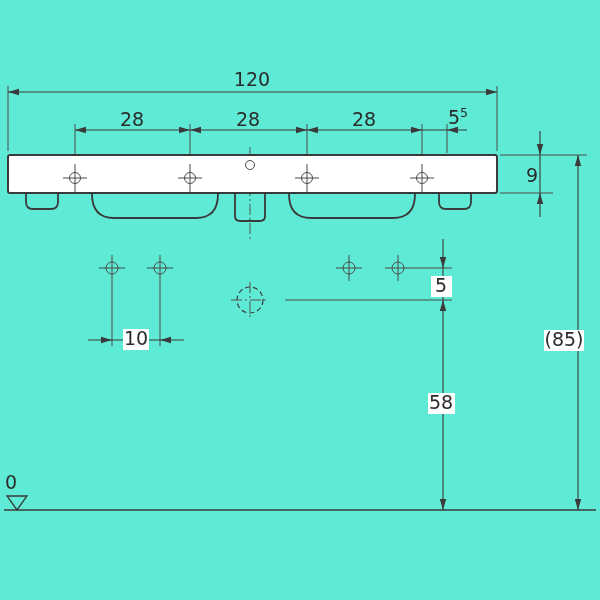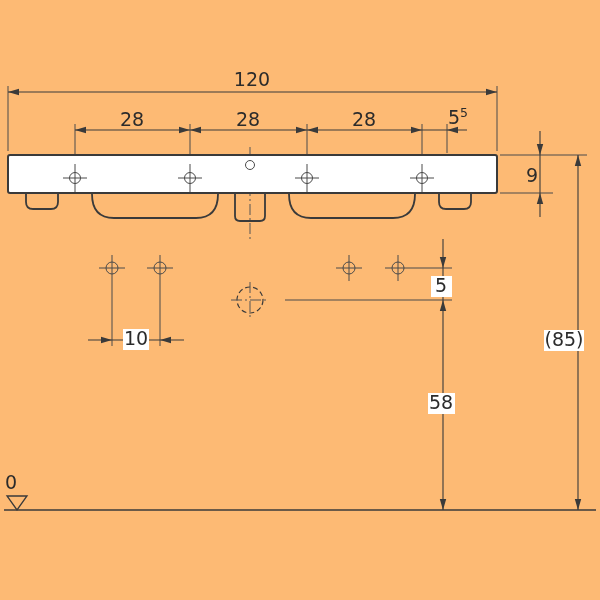--- a/index.html
+++ b/index.html
@@ -1,16 +1,16 @@
 <!DOCTYPE html>
 <html><head>
 <meta charset="utf-8">
 <style>
   html,body{margin:0;padding:0;background:#ffffff;}
-  .stage{position:relative;width:600px;height:600px;background:#fdba74;overflow:hidden;}
+  .stage{position:relative;width:600px;height:600px;background:#5eead4;overflow:hidden;}
   svg text{font-family:"DejaVu Sans","Liberation Sans",sans-serif;fill:#2b2b2b;font-size:19px;}
   svg .sup{font-size:12.5px;}
   .obj{stroke:#3a3a3a;stroke-width:2;fill:#ffffff;}
   .objp{stroke:#3a3a3a;stroke-width:1.8;fill:none;}
   .thin{stroke:#4a4a4a;stroke-width:1;fill:none;}
   .dim{stroke:#3a3a3a;stroke-width:1.1;fill:none;}
   .arr{fill:#3a3a3a;stroke:none;}
   .cl{stroke:#555;stroke-width:1;fill:none;stroke-dasharray:11 3 2 3;}
   .dash{stroke:#3a3a3a;stroke-width:1.2;fill:none;stroke-dasharray:5 3;}
   .bg{fill:#ffffff;stroke:none;}

